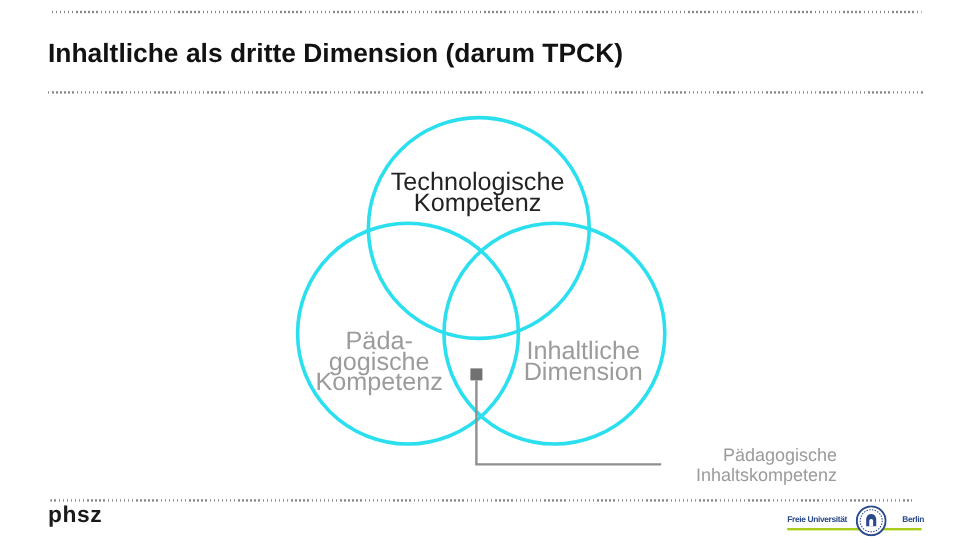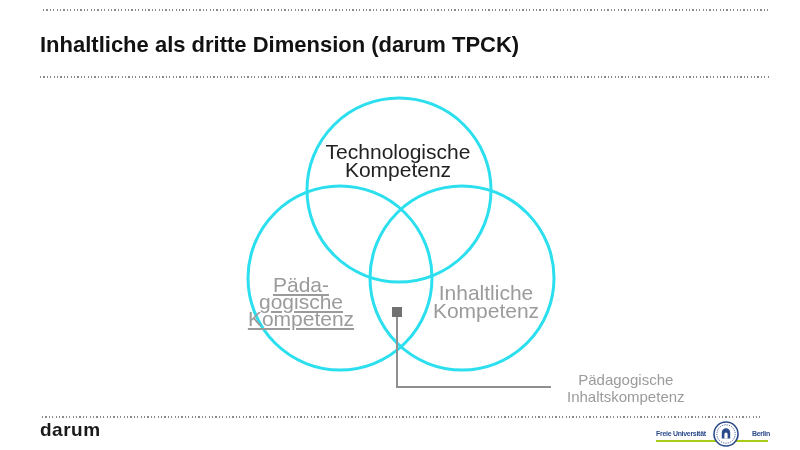--- a/index.html
+++ b/index.html
@@ -34,30 +34,30 @@
   #venn-svg { position: absolute; left: 0; top: 0; }
 
   .venn-label {
     position: absolute;
     white-space: pre-line;
     font-size: 21px;
     line-height: 18px;
     text-align: center;
   }
   #label-technological { left: 298px; top: 143px; width: 200px; color: #222222; }
-  #label-pedagogical   { left: 221px; top: 276px; width: 160px; color: #9b9b9b; line-height: 17px; text-decoration: underline; }
+  #label-pedagogical   { left: 236px; top: 276px; width: 160px; color: #9b9b9b; line-height: 17px; }
   #label-content       { left: 406px; top: 284px; width: 160px; color: #9b9b9b; }
   #label-callout {
     position: absolute;
-    left: 567px; top: 371px;
+    left: 580px; top: 371px;
     white-space: pre-line;
     font-size: 15px;
     line-height: 17px;
     color: #9b9b9b;
-    text-align: center;
+    text-align: right;
   }
 
   #phsz-logo {
     position: absolute;
     left: 40px; top: 419px;
     font-size: 19px;
     font-weight: bold;
     color: #1a1a1a;
     letter-spacing: 0.5px;
   }
@@ -103,28 +103,28 @@
 </svg>
 
 <div id="label-technological" class="venn-label">Technologische
 Kompetenz</div>
 
 <div id="label-pedagogical" class="venn-label">Päda-
 gogische
 Kompetenz</div>
 
 <div id="label-content" class="venn-label">Inhaltliche
-Kompetenz</div>
+Dimension</div>
 
 <div id="label-callout">Pädagogische
 Inhaltskompetenz</div>
 
 <div id="divider-footer" class="dotted-line"></div>
 
-<div id="phsz-logo">darum</div>
+<div id="phsz-logo">phsz</div>
 
 <div id="fu-logo">
   <div id="fu-green-line"></div>
   <span id="fu-text-left" class="fu-text">Freie Universität</span>
   <span id="fu-text-right" class="fu-text">Berlin</span>
   <svg id="fu-seal" width="26" height="26" viewBox="0 0 26 26">
     <circle cx="13" cy="13" r="12" fill="#ffffff" stroke="#2b4a8b" stroke-width="1.6"></circle>
     <circle cx="13" cy="13" r="9.2" fill="none" stroke="#2b4a8b" stroke-width="0.9" stroke-dasharray="1.2 1.1"></circle>
     <path d="M8.8,17.5 V11.5 a4.2,4.2 0 0 1 8.4,0 V17.5 Z" fill="#2b4a8b"></path>
     <path d="M11.4,17.5 V13 a1.6,1.6 0 0 1 3.2,0 V17.5 Z" fill="#ffffff"></path>

